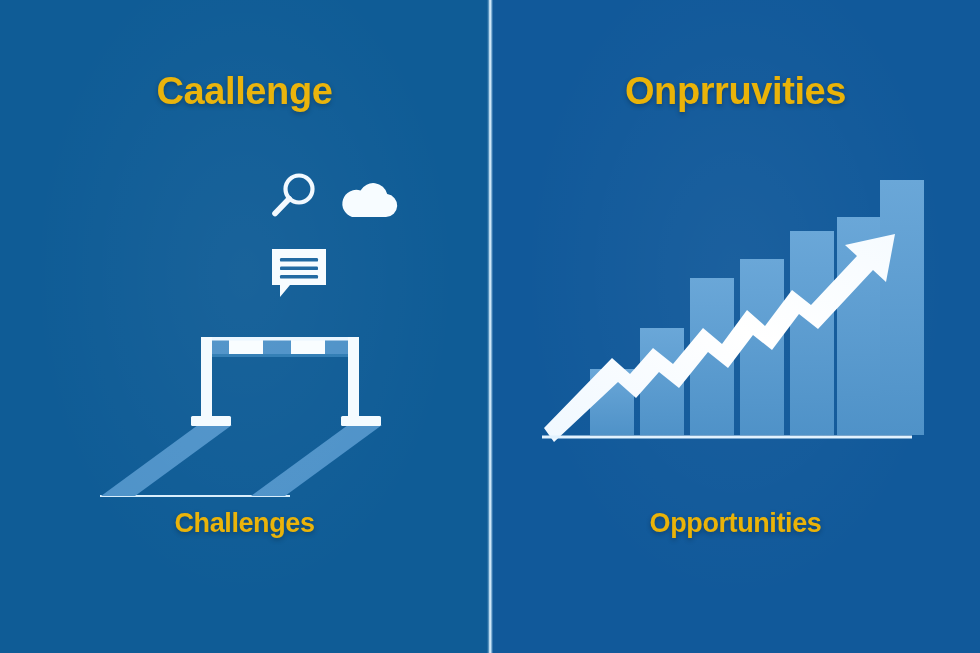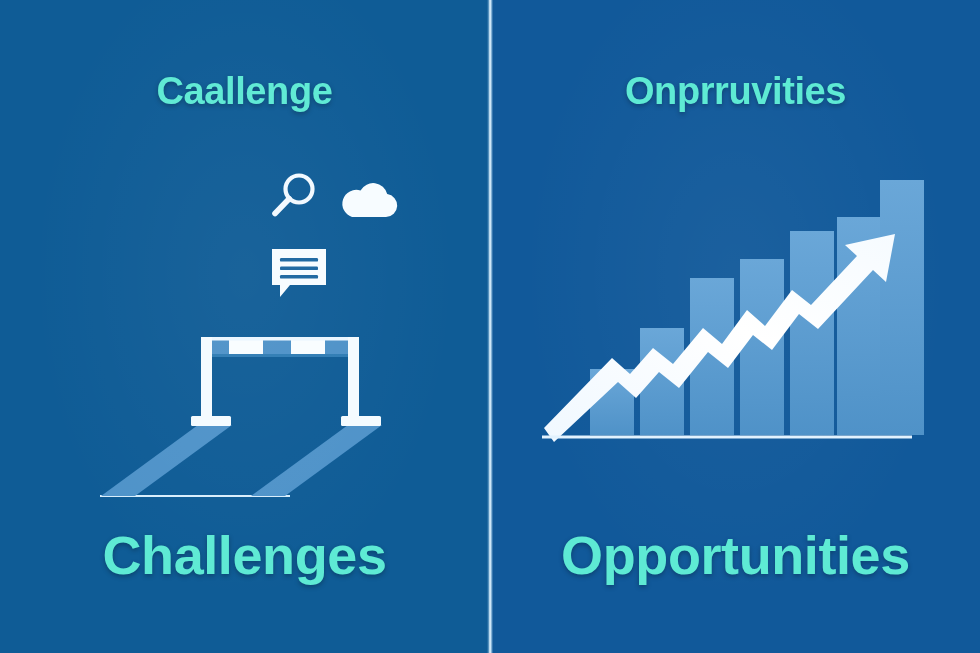--- a/index.html
+++ b/index.html
@@ -56,33 +56,33 @@
         #eaf6ff 52%,
         #bfdff4 62%,
         rgba(14,91,149,0) 100%);
   }
 
   .heading {
     position: absolute;
     left: 0;
     width: 100%;
     text-align: center;
-    color: #5eead4;
+    color: #eab308;
     font-weight: bold;
     letter-spacing: -0.4px;
     text-shadow: 0 2px 5px rgba(0,0,0,0.28);
     white-space: nowrap;
   }
   .heading-top {
     top: 70px;
     font-size: 38px;
   }
   .heading-bottom {
-    top: 524px;
-    font-size: 54px;
+    top: 508px;
+    font-size: 27px;
   }
 
   
   #icon-cluster {
     position: absolute;
     left: 258px;
     top: 165px;
     width: 150px;
     height: 140px;
   }

